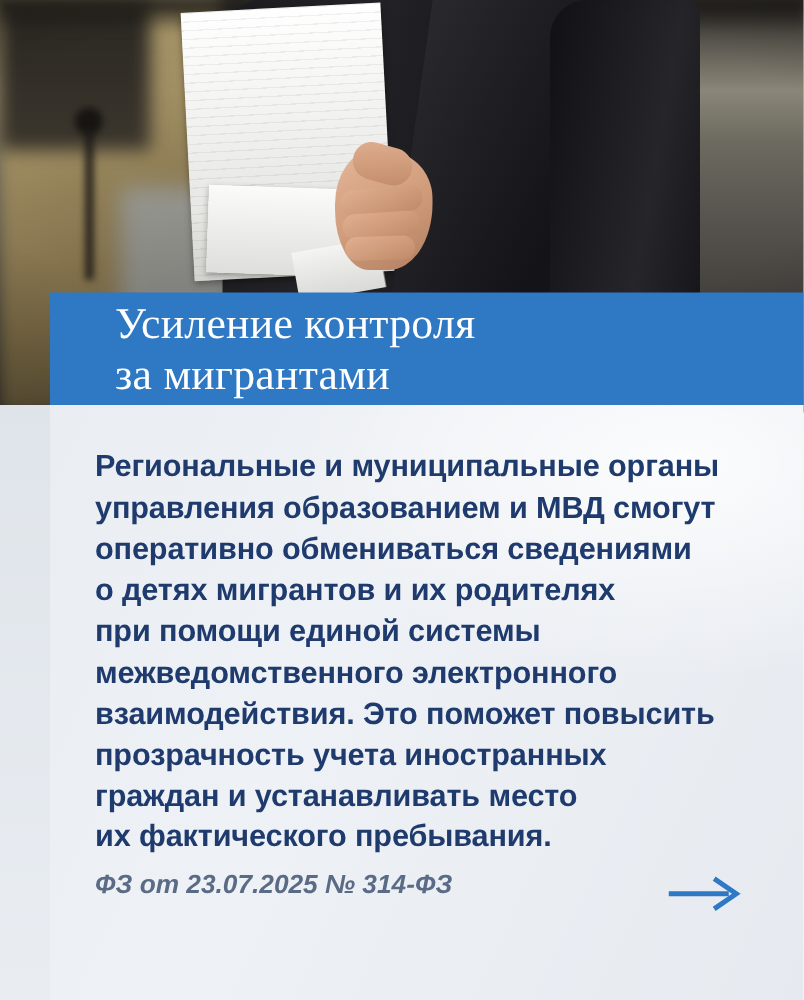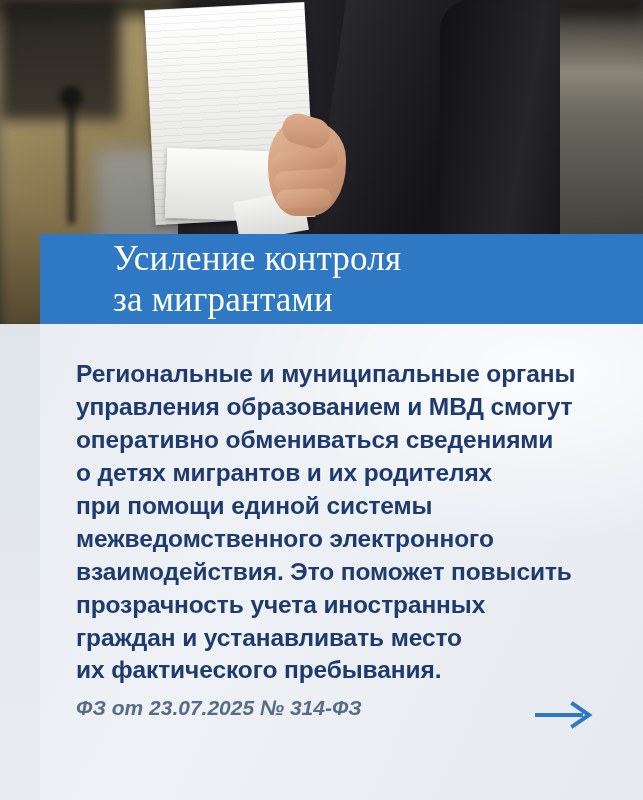--- a/index.html
+++ b/index.html
@@ -167,21 +167,20 @@
     align-items: center;
   }
   .title-text {
     color: #ffffff;
     font-family: "Liberation Serif", serif;
     font-size: 35px;
     line-height: 1.18;
     padding-left: 52px;
     letter-spacing: .2px;
     white-space: pre-line;
-    margin-left: 21px;
   }
 
   
   .body-area {
     position: absolute;
     left: 0;
     top: 324px;
     width: 643px;
     height: 476px;
     background: linear-gradient(115deg, #e9edf2 0%, #eef1f5 40%, #e6eaf0 100%);

